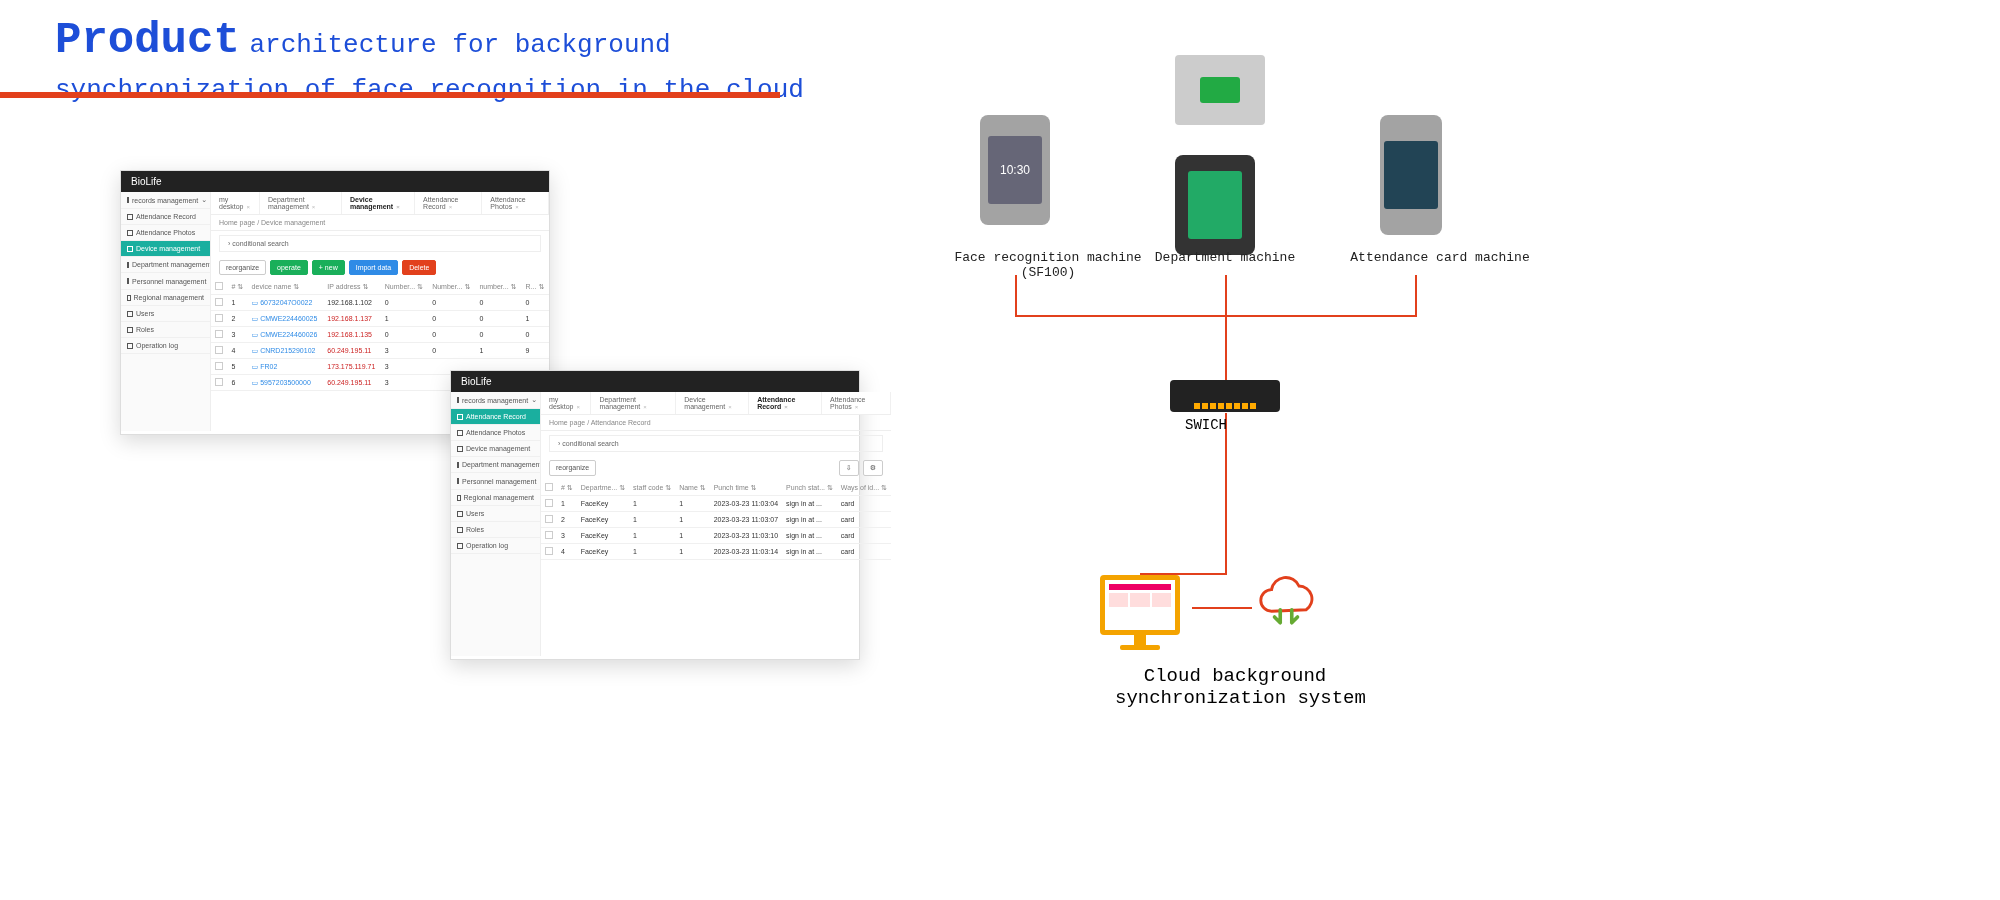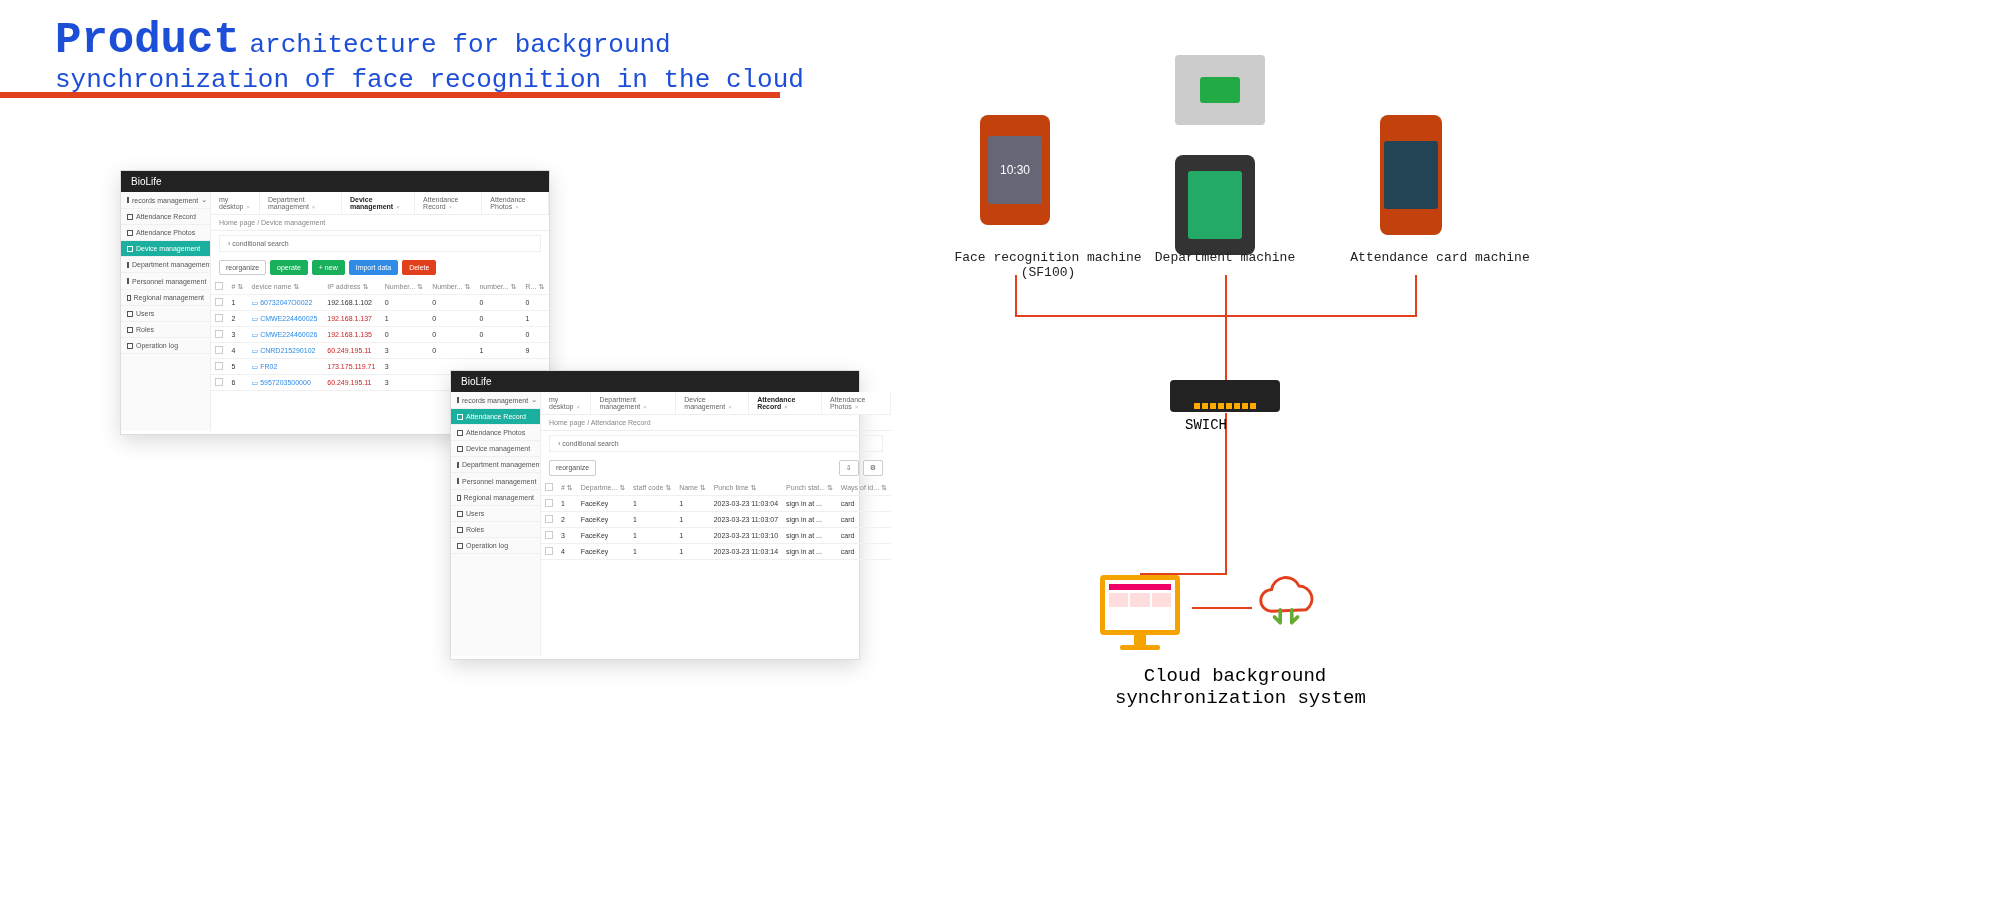--- a/index.html
+++ b/index.html
@@ -24,21 +24,21 @@
     display: inline;
   }
   .title-small {
     font-size: 26px;
     font-family: "Courier New", monospace;
     display: inline;
   }
   .title-line2 {
     font-size: 26px;
     font-family: "Courier New", monospace;
-    margin-top: 0;
+    margin-top: 10px;
   }
   .orange-bar {
     position: absolute;
     left: 0;
     top: 92px;
     width: 780px;
     height: 6px;
     background: #e2401c;
   }
   
@@ -106,21 +106,21 @@
   }
   .device {
     position: absolute;
     text-align: center;
     font-family: "Courier New", monospace;
     font-size: 13px;
     color: #222;
   }
   .device-box {
     width: 70px; height: 110px;
-    background: #c2410c;
+    background: #a3a3a3;
     border-radius: 8px;
     margin: 0 auto 8px;
     position: relative;
     display:flex; align-items:center; justify-content:center;
   }
   .device-screen {
     width: 54px; height: 68px; background:#667; border-radius:3px;
     display:flex; align-items:center; justify-content:center;
     color:#fff; font-size:12px; font-family:Arial;
   }

